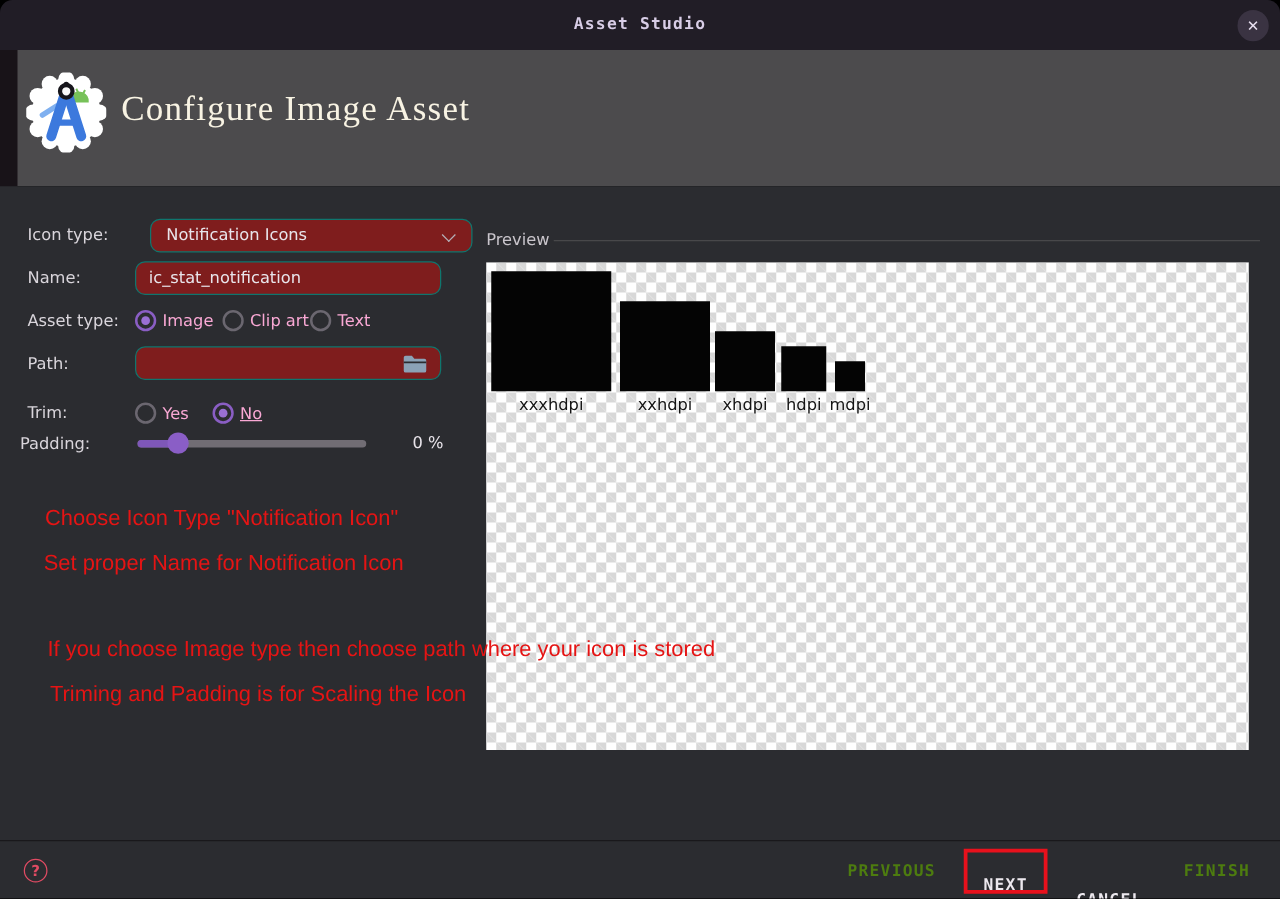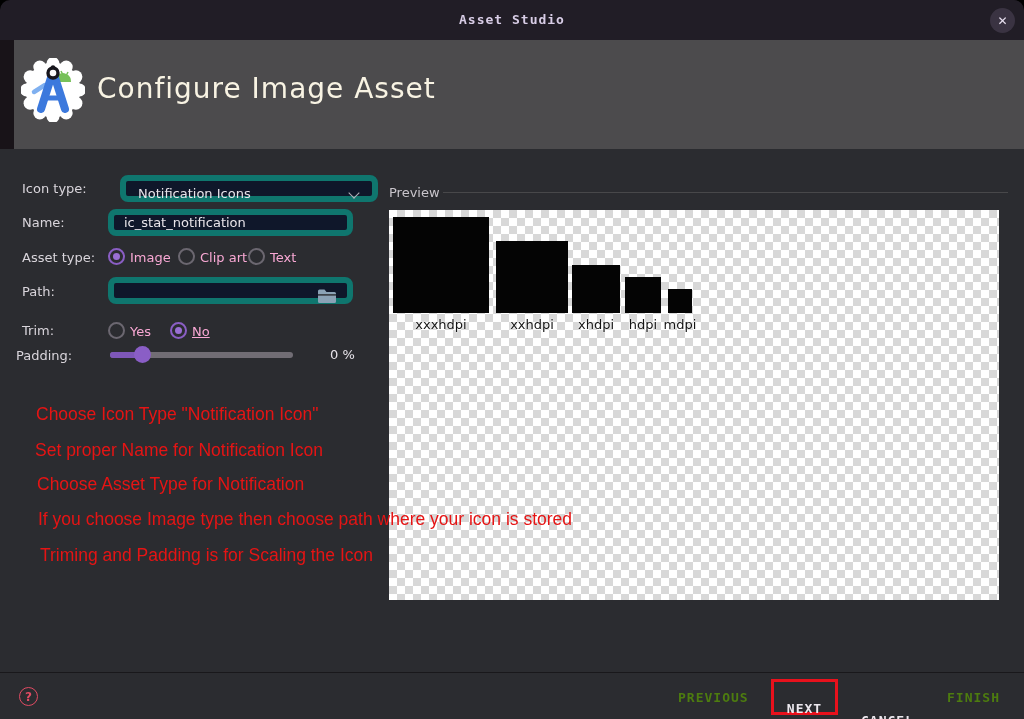--- a/index.html
+++ b/index.html
@@ -13,28 +13,28 @@
             font-family:"DejaVu Sans Mono",monospace;font-size:13px;font-weight:600;
             letter-spacing:1px;color:#d8cde6;}
   .close-btn{position:absolute;right:9px;top:8px;width:25px;height:25px;border-radius:50%;
             background:#3a3342;color:#eae2f2;font-size:12px;font-weight:700;
             display:flex;align-items:center;justify-content:center;cursor:pointer;}
 
   
   .header{position:absolute;left:0;top:40px;width:1024px;height:109px;background:#4c4b4d;}
   .left-strip{position:absolute;left:0;top:40px;width:14px;height:109px;background:#181318;}
   .logo{position:absolute;left:21px;top:58px;width:64px;height:64px;}
-  .header-title{position:absolute;left:97px;top:72px;font-size:28px;color:#f8f3e3;letter-spacing:1px;}
+  .header-title{position:absolute;left:97px;top:72px;font-size:28px;color:#f8f3e3;letter-spacing:1px;font-family:Liberation Serif, serif;}
 
   
   .main{position:absolute;left:0;top:149px;width:1024px;height:523px;background:#2b2c30;}
 
   .flabel{position:absolute;font-size:13px;color:#d9d5db;}
-  .field{position:absolute;box-sizing:border-box;height:27px;background:#0f172a;
-         border:6px solid #0f766e;border-radius:8px;color:#e8e4ea;font-size:13px;}
+  .field{position:absolute;box-sizing:border-box;height:27px;background:#7f1d1d;
+         border:1px solid #0f766e;border-radius:8px;color:#e8e4ea;font-size:13px;}
   .field input{background:transparent;border:none;outline:none;color:#e8e4ea;
          font-family:"DejaVu Sans",sans-serif;font-size:13px;width:100%;height:100%;
          padding:0 10px;box-sizing:border-box;border-radius:8px;}
   .dropdown{left:120px;top:175px;width:258px;line-height:25px;padding-left:12px;cursor:pointer;}
   .chevron{position:absolute;right:14px;top:8px;width:7px;height:7px;
            border-right:1.6px solid #b4b0b8;border-bottom:1.6px solid #b4b0b8;transform:rotate(45deg);}
   .namefield{left:108px;top:209px;width:245px;}
   .pathfield{left:108px;top:277px;width:245px;}
   .folder-ic{position:absolute;right:10px;top:5px;width:20px;height:16px;}
 
@@ -189,21 +189,20 @@
     <div class="sq d4"></div>
     <div class="dpi l0">xxxhdpi</div>
     <div class="dpi l1">xxhdpi</div>
     <div class="dpi l2">xhdpi</div>
     <div class="dpi l3">hdpi</div>
     <div class="dpi l4">mdpi</div>
   </div>
 
   <div class="anno a0">Choose Icon Type "Notification Icon"</div>
   <div class="anno a1">Set proper Name for Notification Icon</div>
-  <div class="anno a2">Choose Asset Type for Notification</div>
   <div class="anno a4">Triming and Padding is for Scaling the Icon</div>
   <div class="anno a3">If you choose Image type then choose path where your icon is stored</div>
 
   <div class="footer"></div>
   <div class="help-btn">?</div>
   <div class="fbtn disabled btn-prev">PREVIOUS</div>
   <div class="next-box">
     <span class="fbtn enabled" style="position:static;">NEXT</span>
   </div>
   <div class="fbtn enabled btn-cancel">CANCEL</div>

